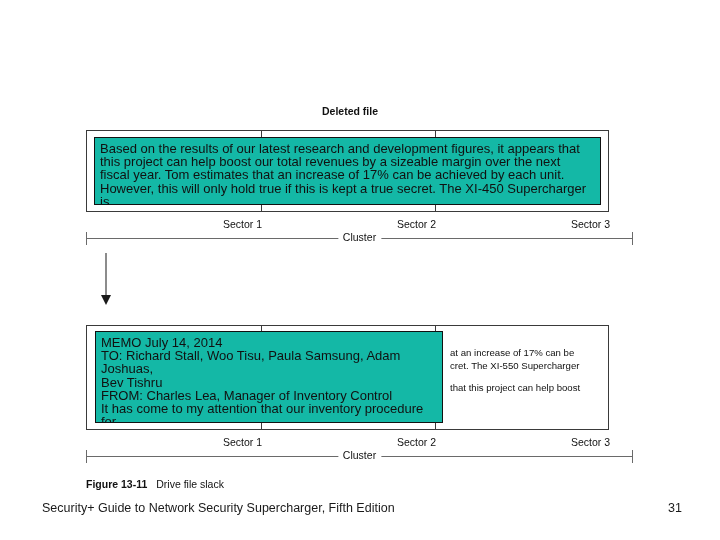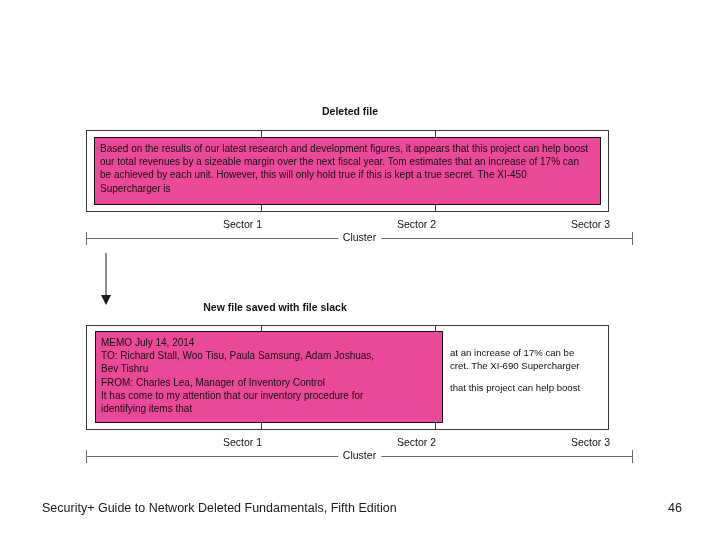--- a/index.html
+++ b/index.html
@@ -36,24 +36,24 @@
   }
   .sector-div{
     position:absolute;top:0;bottom:0;width:0;
     border-left:1.3px solid #3a3a3a;
   }
 
   
   .data-box{
     position:absolute;
     border:1.3px solid #111;
-    background:#ec4899;
+    background:#14b8a6;
     box-sizing:border-box;
     padding:4px 11px 3px 5px;
-    font-size:10px;
+    font-size:13px;
     line-height:13.2px;
     color:#111;
     white-space:pre-wrap;
     overflow:hidden;
   }
   .data-box.overlay{ z-index:5; }
 
   
   .residual{
     position:absolute;
@@ -143,48 +143,50 @@
       <div class="cap l"></div>
       <div class="cap r"></div>
       <div class="btext">Cluster</div>
     </div>
 
     <div class="arrow" style="left:95px;top:148px;width:22px;height:52px;">
       <div class="shaft"></div>
       <div class="head"></div>
     </div>
 
-    <div class="dlabel" style="left:130px;top:196px;width:290px;">New file saved with file slack</div>
 
     <div class="cluster-box" style="left:86px;top:220px;width:523px;height:105px;">
       <div class="sector-div" style="left:174px;"></div>
       <div class="sector-div" style="left:348px;"></div>
     </div>
 
     <div class="residual" style="left:450px;top:228px;margin-top:48px;">that this project can help boost</div>
     <div class="residual" style="left:450px;top:241px;">at an increase of 17% can be</div>
-    <div class="residual" style="left:450px;top:254px;">cret. The XI-690 Supercharger</div>
+    <div class="residual" style="left:450px;top:254px;">cret. The XI-550 Supercharger</div>
 
     <div class="data-box overlay" style="left:95px;top:226px;width:348px;height:92px;">MEMO July 14, 2014
 TO: Richard Stall, Woo Tisu, Paula Samsung, Adam Joshuas,
 Bev Tishru
 FROM: Charles Lea, Manager of Inventory Control
 It has come to my attention that our inventory procedure for
 identifying items that</div>
 
     <div class="sector-label" style="left:92px;top:330px;width:170px;">Sector 1</div>
     <div class="sector-label" style="left:266px;top:330px;width:170px;">Sector 2</div>
     <div class="sector-label" style="left:440px;top:330px;width:170px;">Sector 3</div>
 
     <div class="bracket" style="left:86px;top:345px;width:523px;">
       <div class="bar"></div>
       <div class="cap l"></div>
       <div class="cap r"></div>
       <div class="btext">Cluster</div>
     </div>
 
+    <div class="fig-caption" style="left:86px;top:372px;">
+      <b>Figure 13-11</b><span class="cap-txt">Drive file slack</span>
+    </div>
 
   </div>
 
-  <div class="footer-text">Security+ Guide to Network Deleted Fundamentals, Fifth Edition</div>
-  <div class="footer-page">46</div>
+  <div class="footer-text">Security+ Guide to Network Security Supercharger, Fifth Edition</div>
+  <div class="footer-page">31</div>
 
 </div>
 
 </body></html>

